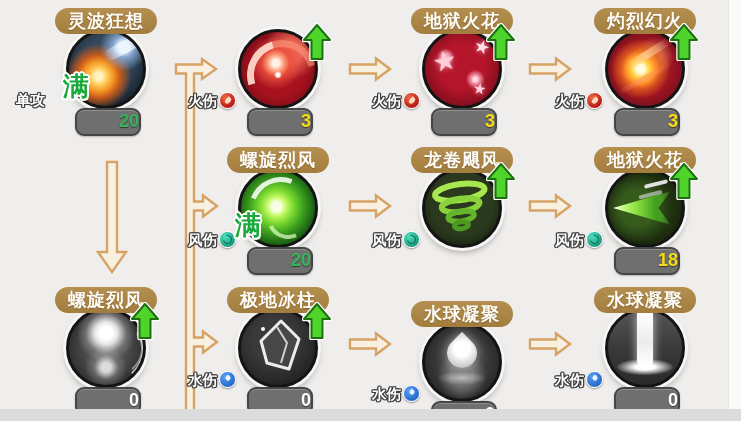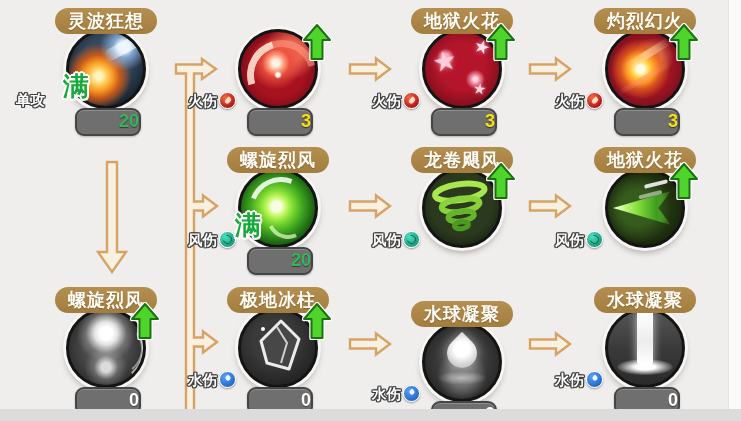--- a/index.html
+++ b/index.html
@@ -234,20 +234,23 @@
   <div class="cell" style="left:555px;top:147px">
     <div class="pill">地狱火花</div>
     <div class="orb icon-fengzhi"></div>
     <svg class="up-arrow" width="30" height="38" viewBox="0 0 30 38">
       <polygon points="15,2 28,17 20.5,17 20.5,36 9.5,36 9.5,17 2,17" fill="#4fd42c" stroke="#ffffff" stroke-width="4.5" stroke-linejoin="round"></polygon>
       <polygon points="15,2 28,17 20.5,17 20.5,36 9.5,36 9.5,17 2,17" fill="#4fd42c" stroke="#1c7012" stroke-width="2" stroke-linejoin="round"></polygon>
     </svg>
     <div class="attr-row">
       <span class="attr-label">风伤</span><span class="elem-badge wind"></span>
     </div>
+    <div class="plaque">
+      <span class="val lvl-yellow">18</span>
+    </div>
   </div>
 
   <div class="cell" style="left:16px;top:287px">
     <div class="pill">螺旋烈风</div>
     <div class="orb icon-kongjian"></div>
     <svg class="up-arrow" width="30" height="38" viewBox="0 0 30 38">
       <polygon points="15,2 28,17 20.5,17 20.5,36 9.5,36 9.5,17 2,17" fill="#4fd42c" stroke="#ffffff" stroke-width="4.5" stroke-linejoin="round"></polygon>
       <polygon points="15,2 28,17 20.5,17 20.5,36 9.5,36 9.5,17 2,17" fill="#4fd42c" stroke="#1c7012" stroke-width="2" stroke-linejoin="round"></polygon>
     </svg>
     <div class="plaque">

